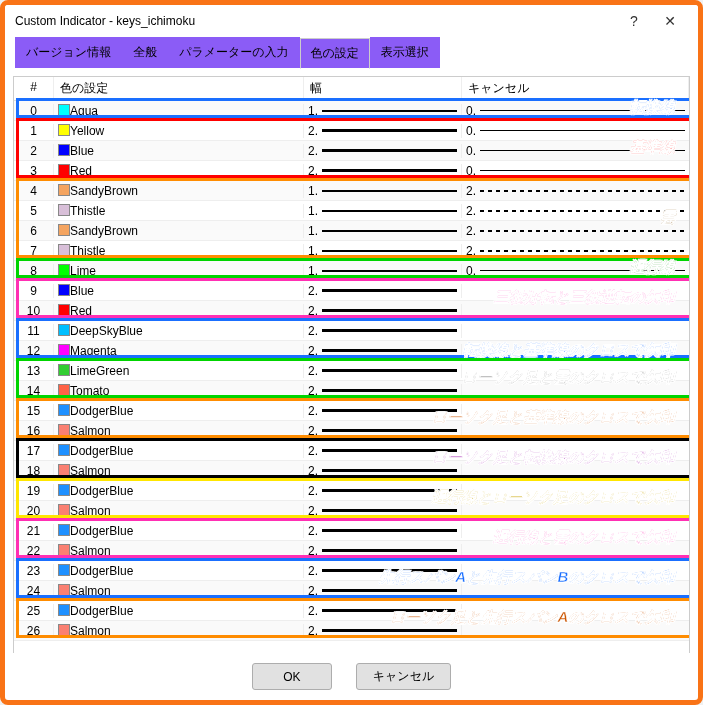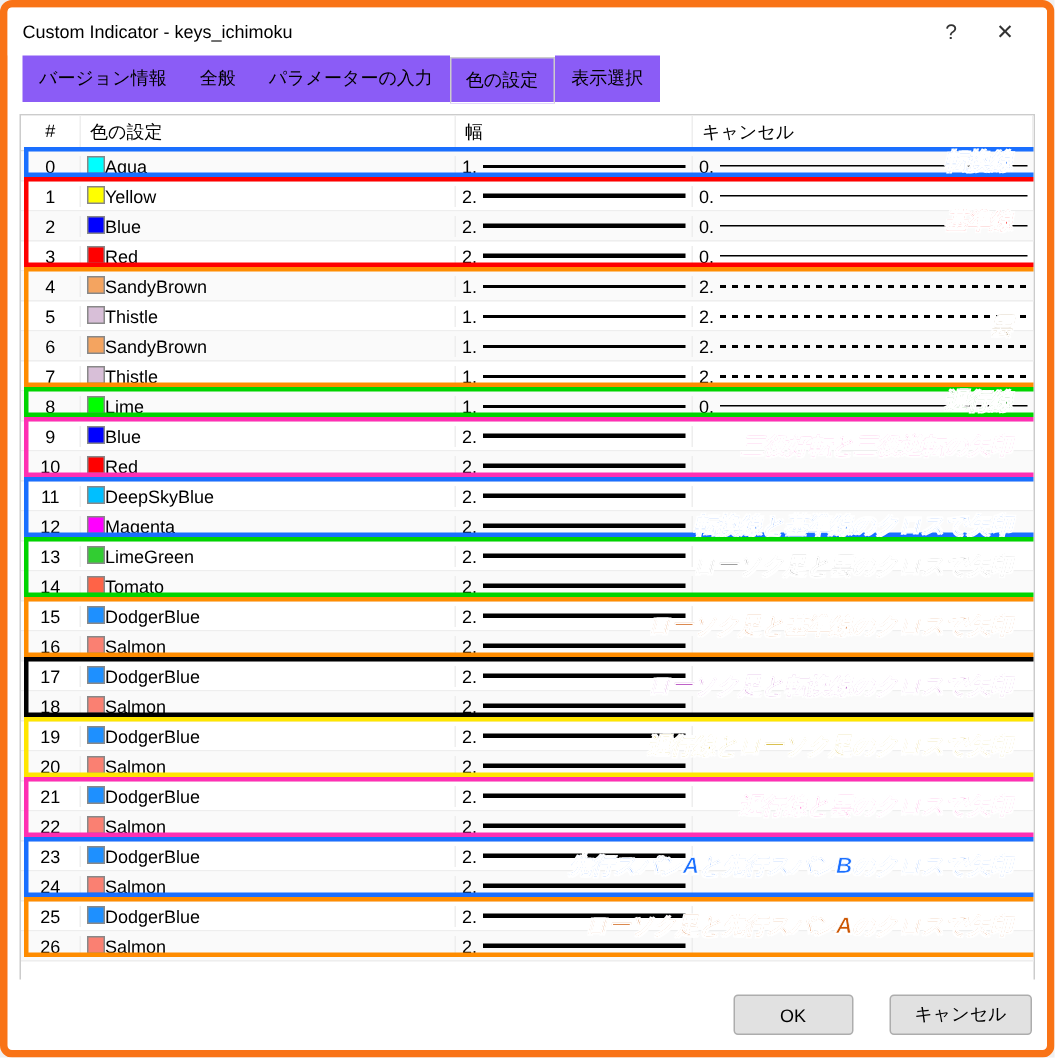--- a/index.html
+++ b/index.html
@@ -28,21 +28,21 @@
 .cell-width { width: 158px; display: flex; align-items: center; gap: 4px; padding: 0 4px; border-right: 1px solid #eee; }
 .cell-style { flex: 1; display: flex; align-items: center; gap: 4px; padding: 0 4px; }
 .wn { width: 10px; }
 .linew { flex: 1; height: 2px; background: #000; }
 .linew.w2 { height: 3px; }
 .sn { width: 10px; }
 .lines { flex: 1; height: 1px; background: #000; }
 .lines.dash { background: repeating-linear-gradient(90deg,#000 0,#000 4px,transparent 4px,transparent 8px); height: 2px; }
 .groupbox { position: absolute; border: 3px solid; pointer-events: none; }
 .grouplabel { position: absolute; right: 14px; font-weight: bold; font-size: 15px; -webkit-text-stroke: 0.5px #fff; text-shadow: 1px 1px 0 #fff, -1px -1px 0 #fff, 1px -1px 0 #fff, -1px 1px 0 #fff; pointer-events: none; white-space: nowrap; font-style: italic; }
-.footer { display: flex; justify-content: flex-end; gap: 24px; padding: 10px; }
+.footer { display: flex; justify-content: center; gap: 24px; padding: 10px; }
 .btn { min-width: 80px; padding: 4px 16px; border: 1px solid #adadad; background: #e1e1e1; font-size: 12px; cursor: pointer; border-radius: 3px; }
 </style>
 </head>
 <body>
 
 <div class="window">
   <div class="titlebar">
     <span class="titlebar-title">Custom Indicator - keys_ichimoku</span>
     <span class="titlebar-btn">?</span>
     <span class="titlebar-btn">✕</span>

